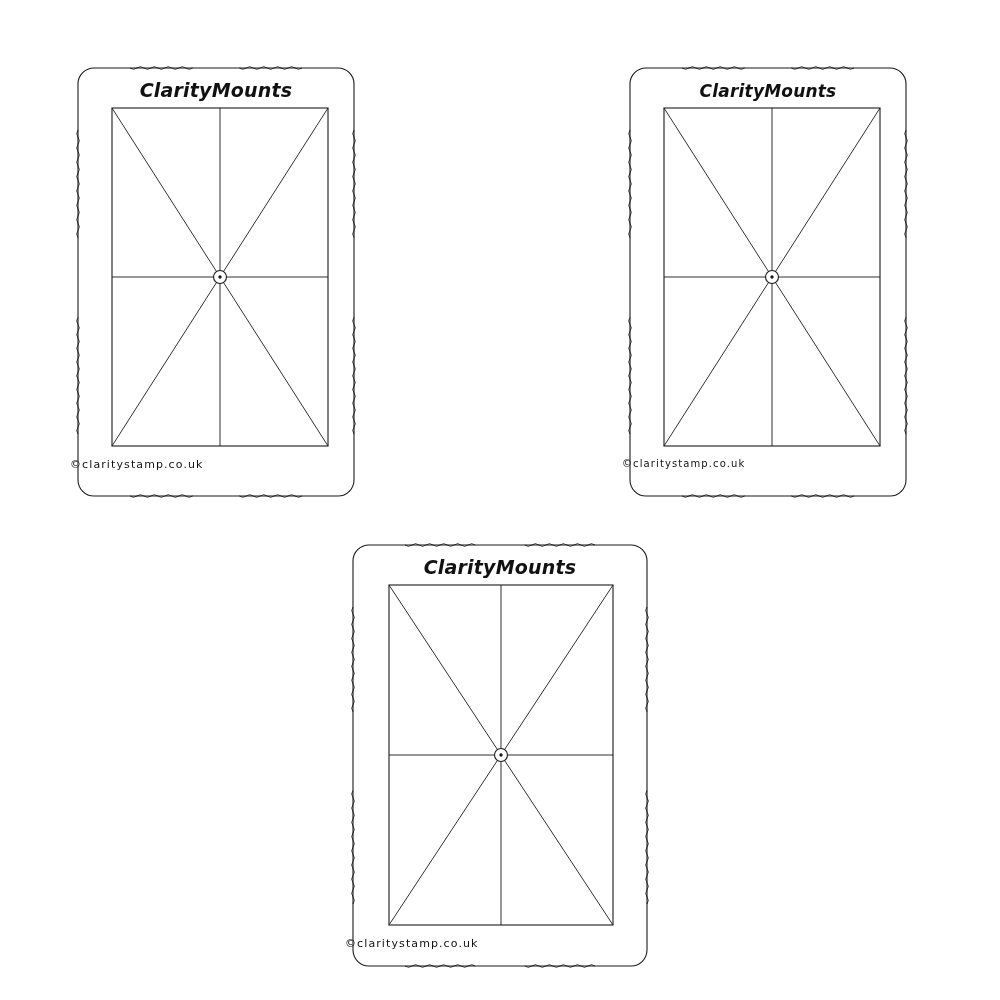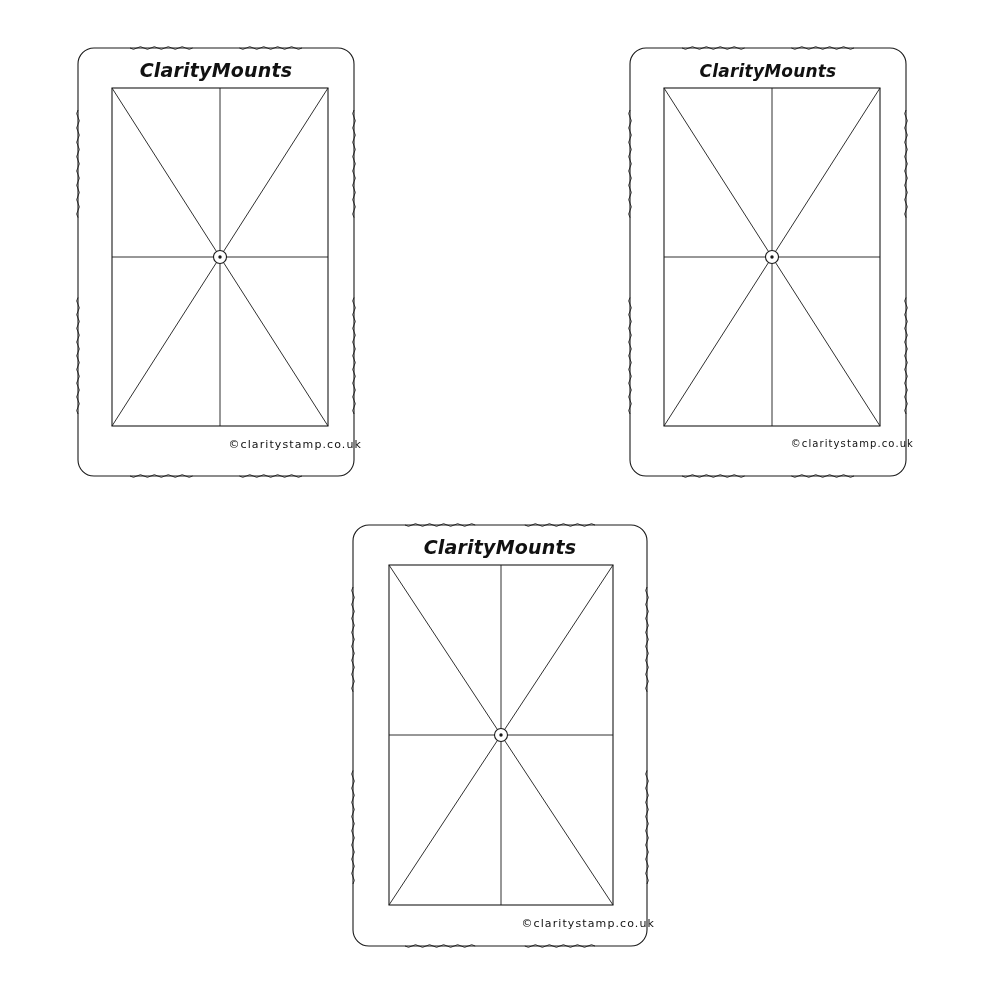--- a/index.html
+++ b/index.html
@@ -12,20 +12,21 @@
     height: 1000px;
     font-family: "Liberation Sans", sans-serif;
     color: #1a1a1a;
     position: relative;
     overflow: hidden;
   }
   #stage {
     position: relative;
     width: 1000px;
     height: 732px;
+    margin-top: 20px;
   }
   .mount {
     position: absolute;
   }
   .mount svg {
     display: block;
     overflow: visible;
   }
   .brand-label {
     position: absolute;
@@ -37,21 +38,21 @@
     font-weight: 600;
     letter-spacing: 0.2px;
     color: #111111;
     pointer-events: none;
     white-space: nowrap;
   }
   .url-label {
     position: absolute;
     left: 0;
     width: 100%;
-    text-align: right;
+    text-align: left;
     font-family: "DejaVu Sans", sans-serif;
     letter-spacing: 1.1px;
     color: #111111;
     pointer-events: none;
     white-space: nowrap;
   }
 </style>
 </head>
 <body>
 

